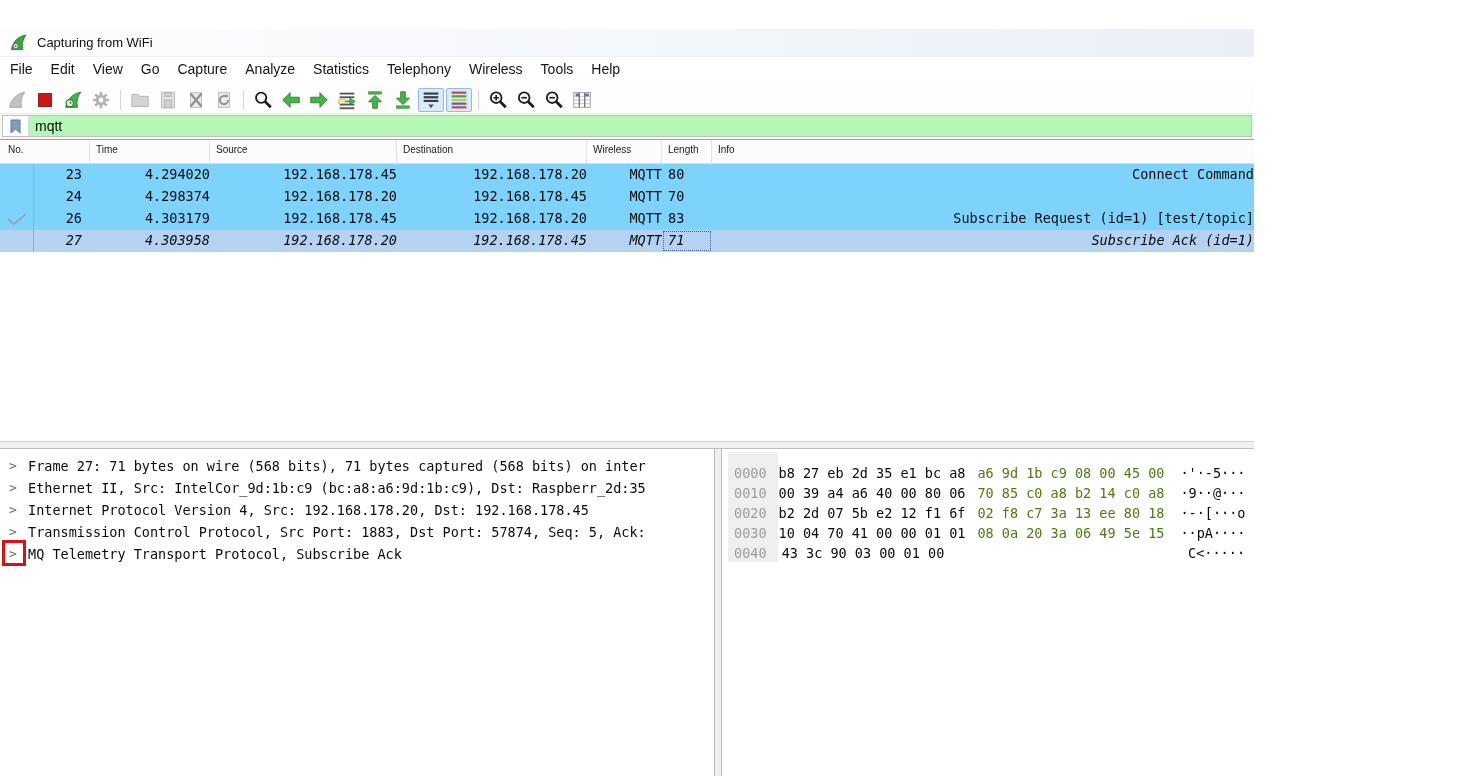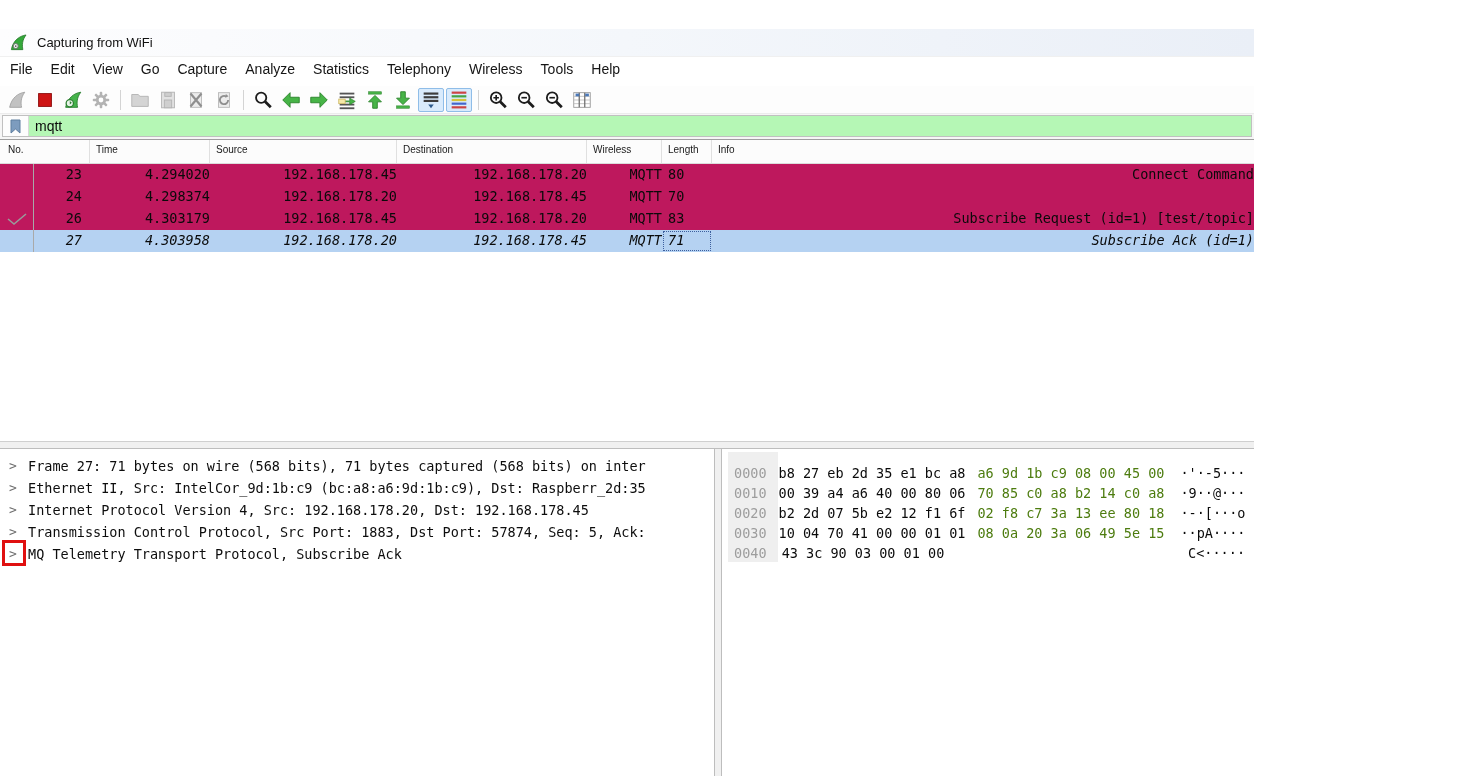--- a/index.html
+++ b/index.html
@@ -50,21 +50,21 @@
   .packetlist { position:absolute; left:0; top:111px; width:100%; height:301px; background:#fff; }
   .pl-grid { display:grid; grid-template-columns:90px 120px 187px 190px 75px 50px 1fr; }
   .pl-header { height:24px; background:#fcfcfc; border-bottom:1px solid #dcdcdc; }
   .pl-header .hcell {
     font-size:10px; color:#1a1a1a; padding:4px 0 0 6px;
     border-right:1px solid #e0e0e0; white-space:nowrap; overflow:hidden;
   }
   .pl-header .hcell:last-child { border-right:0; }
   .pl-rows { position:relative; }
   .pl-row { height:22px; font-family:"DejaVu Sans Mono", monospace; font-size:13.5px; color:#0a0a0a; }
-  .pl-row.mqtt { background:#be185d; }
+  .pl-row.mqtt { background:#7dd3fc; }
   .pl-row.selected { background:#b5d2f2;font-style:italic; }
   .pl-row .cell { padding:2px 0 0 6px; white-space:nowrap; overflow:hidden;text-align:right; }
   .pl-row .c-no { text-align:right; padding-right:8px; }
   .pl-row .c-len { text-align:left; padding-right:6px; }
   .pl-row.selected .c-len { outline:1px dotted #3c5f9e; outline-offset:-2px; }
   .related-line { position:absolute; left:33px; top:0; width:1px; height:88px; background:#a9a9a9; }
   .related-mark { position:absolute; left:6px; top:48px; }
   
   .hsplit { position:absolute; left:0; top:412px; width:100%; height:8px; background:#f0f0f0; border-top:1px solid #cfcfcf; border-bottom:1px solid #bdbdbd; }
   .bottom { position:absolute; left:0; top:420px; width:100%; height:356px; display:flex; }

